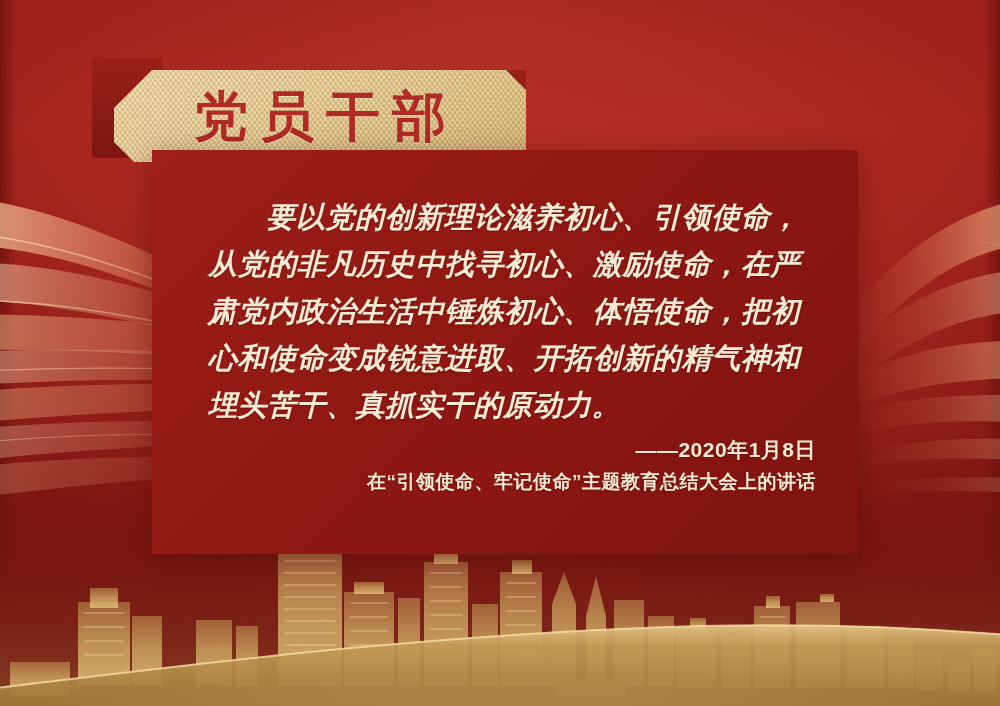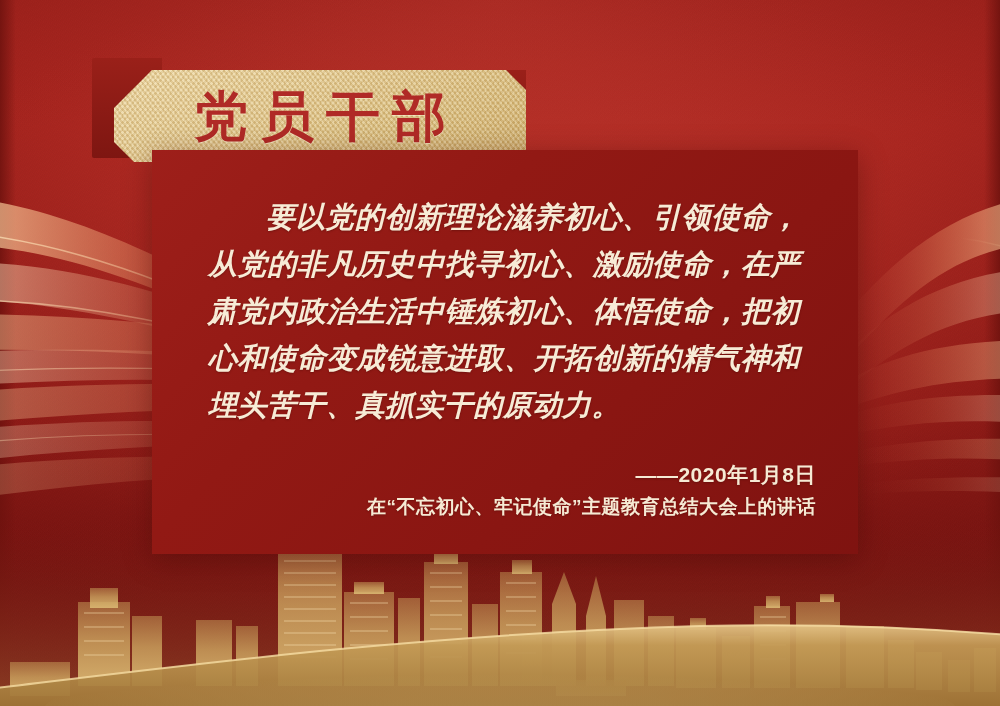--- a/index.html
+++ b/index.html
@@ -164,21 +164,21 @@
     line-height: 47px;
     text-indent: 58px;
     text-align: justify;
     text-justify: inter-character;
     letter-spacing: 0.5px;
     text-shadow: 0 1px 2px rgba(70,10,8,0.40);
   }
   .attribution {
     position: absolute;
     right: 42px;
-    bottom: 31px;
+    bottom: 56px;
     text-align: right;
     color: #f6ead4;
     font-weight: 700;
     text-shadow: 0 1px 2px rgba(70,10,8,0.40);
     margin-top: 8px;
   }
   .attr-date {
     font-size: 21px;
     line-height: 32px;
     letter-spacing: 0.5px;
@@ -381,17 +381,17 @@
       </div>
     </div>
   </div>
 
   <div class="card">
     <div class="card-inner">
       <div class="quote-body">要以党的创新理论滋养初心、引领使命，从党的非凡历史中找寻初心、激励使命，在严肃党内政治生活中锤炼初心、体悟使命，把初心和使命变成锐意进取、开拓创新的精气神和埋头苦干、真抓实干的原动力。</div>
     </div>
     <div class="attribution">
       <div class="attr-date">——2020年1月8日</div>
-      <div class="attr-source">在“不忘初心、牢记使命”主题教育总结大会上的讲话</div>
+      <div class="attr-source">在“引领使命、牢记使命”主题教育总结大会上的讲话</div>
     </div>
   </div>
 
 </div>
 
 </body></html>

